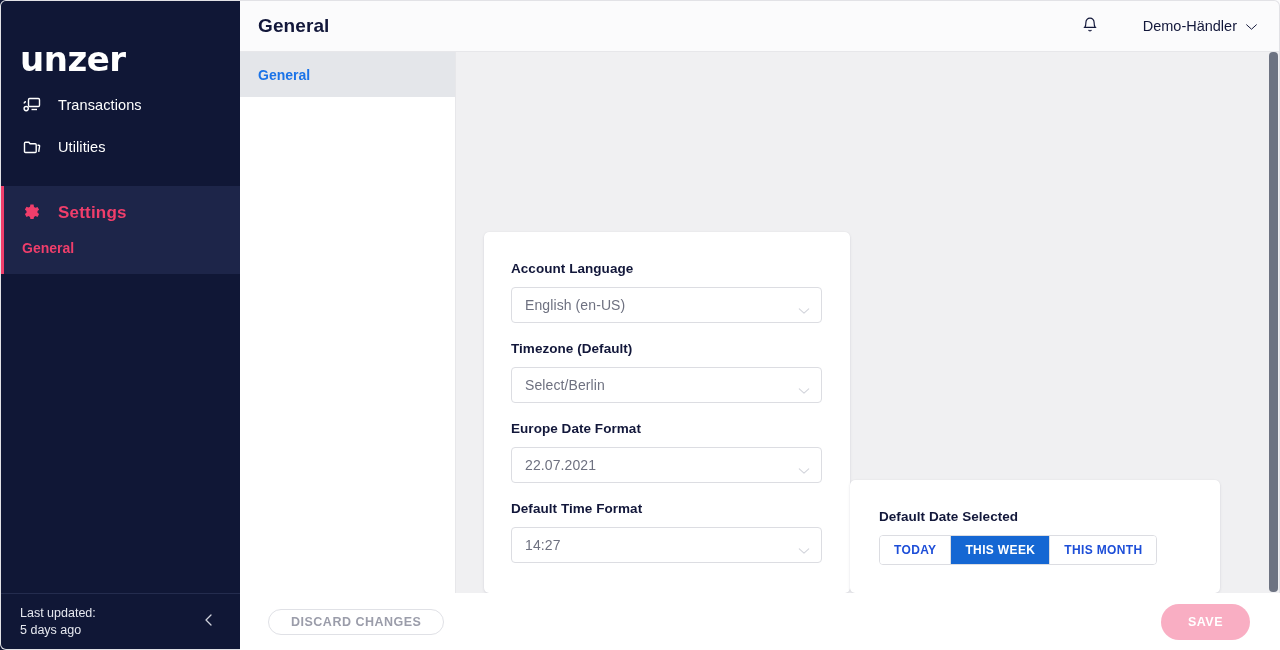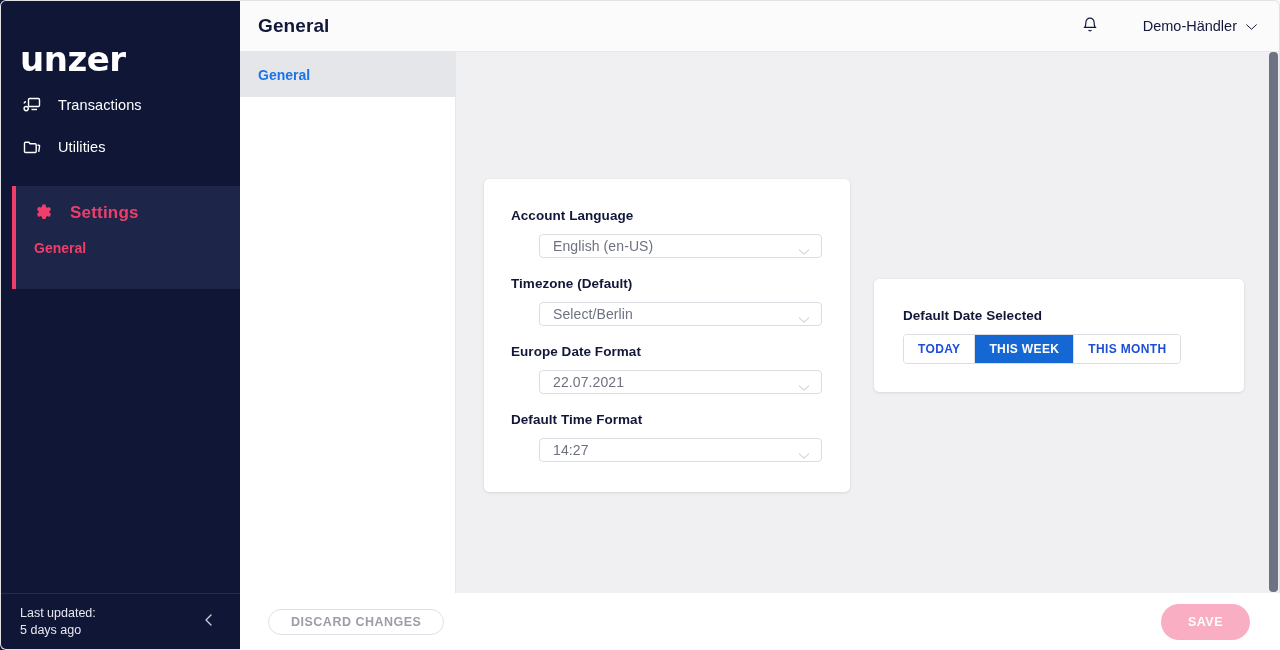--- a/index.html
+++ b/index.html
@@ -55,23 +55,22 @@
   .nav-item .nav-label {
     color: #ffffff;
     font-size: 14.5px;
     letter-spacing: .1px;
   }
   .nav-icon { width: 20px; height: 20px; display: block; flex: 0 0 20px; }
   .nav-group-settings {
     background: #1d2549;
     border-left: 4px solid #f03e6b;
     padding-top: 8px;
-    padding-bottom: 25px;
+    padding-bottom: 10px;
     margin-top: 18px;
-    margin-left: 12px;
   }
   .nav-group-settings .nav-item { padding-left: 18px; height: 38px; }
   .nav-group-settings .nav-label {
     color: #f03e6b;
     font-weight: 700;
     font-size: 17px;
     letter-spacing: .2px;
   }
   .subnav-item {
     padding-left: 18px;
@@ -170,22 +169,21 @@
   }
 
   
   .content {
     flex: 1 1 auto;
     background: #f0f0f2;
     position: relative;
     overflow: hidden;
     padding: 25px 26px 0 28px;
     display: flex;
-    gap: 24px;
-    align-items: center;
+    align-items: flex-end;
   }
   .card {
     background: #ffffff;
     border-radius: 5px;
     box-shadow: 0 1px 3px rgba(16,23,54,.10), 0 0 1px rgba(16,23,54,.08);
   }
   .card-left {
     width: 366px;
     padding: 29px 28px 30px 27px;
   }
@@ -196,29 +194,28 @@
   .field { margin-bottom: 18px; }
   .field:last-child { margin-bottom: 0; }
   .field-label {
     font-size: 13.5px;
     font-weight: 700;
     color: #12173a;
     margin-bottom: 11px;
     letter-spacing: .05px;
   }
   .select {
-    height: 24px;
+    height: 36px;
     border: 1px solid #dcdde2;
     border-radius: 4px;
     display: flex;
     align-items: center;
     padding: 0 11px 0 13px;
     background: #fff;
     cursor: pointer;
-    margin-left: 28px;
   }
   .select .val {
     font-size: 14px;
     color: #6e7180;
     flex: 1 1 auto;
     letter-spacing: .1px;
   }
   .select .val.placeholder { color: #b8bac3; }
   .chev { flex: 0 0 12px; width: 12px; height: 8px; display: block; }
 

